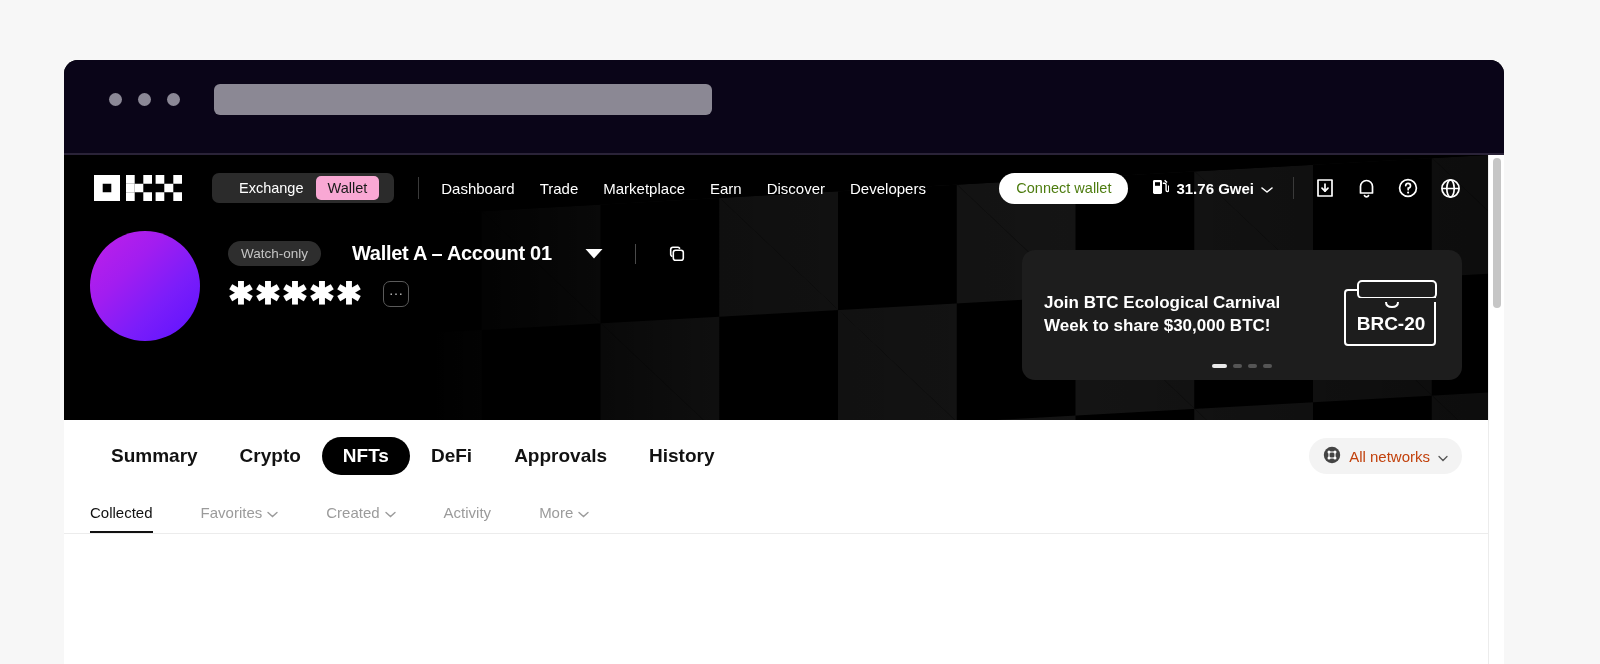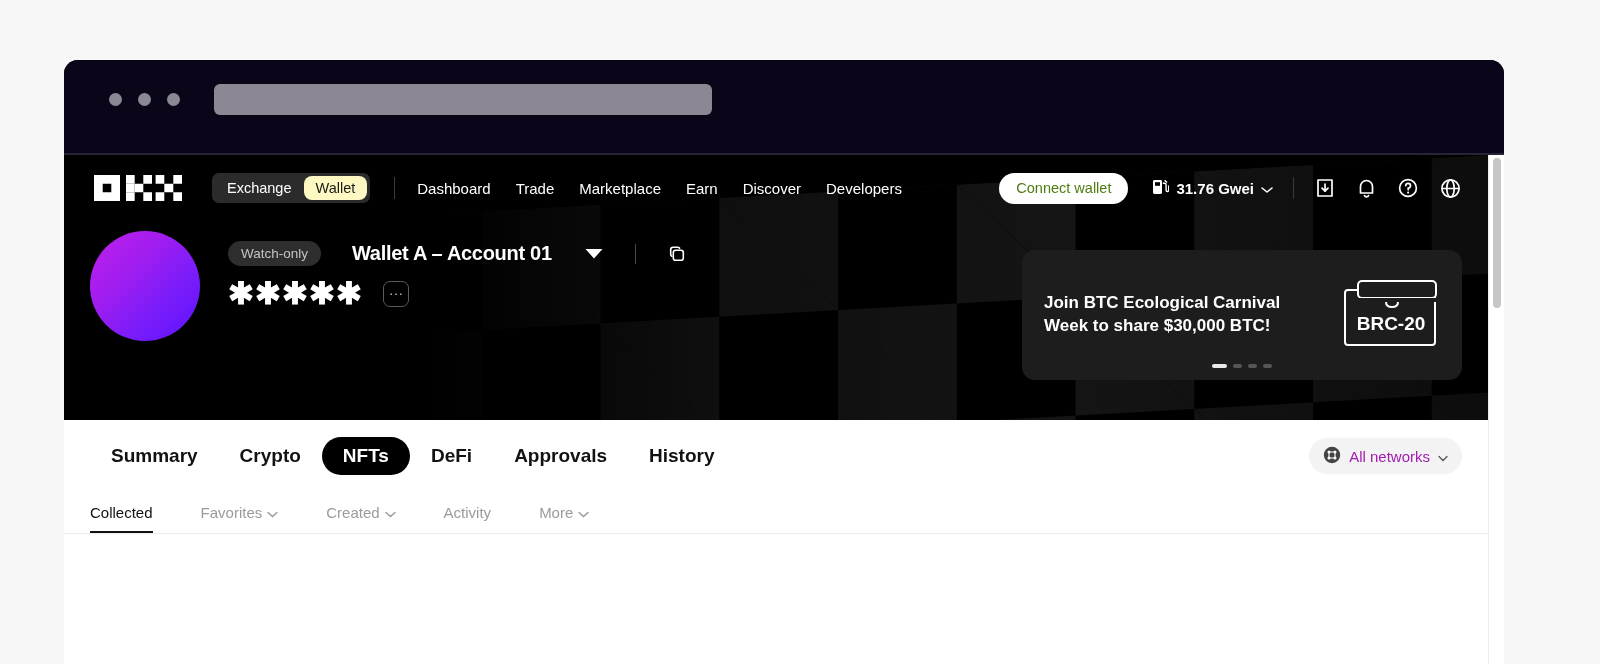--- a/index.html
+++ b/index.html
@@ -81,27 +81,27 @@
   #topnav{
     position:relative; z-index:5;
     height:66px; display:flex; align-items:center;
     padding:0 26px 0 30px;
   }
   #okx-logo{ display:flex; margin-right:30px; }
   #okx-logo svg{ display:block; }
 
   #exchange-wallet-toggle{
     display:flex; background:#2b2b2b; border-radius:7px;
-    padding:3px; height:30px; align-items:center;
+    padding:15px; height:30px; align-items:center;
   }
   .seg{
     font-size:14.5px; padding:0 12px; height:24px; line-height:24px;
     border-radius:5px; color:#fff; white-space:nowrap;
   }
-  .seg.active{ background:#fef9c3; color:#1a1a1a; font-weight:400;border-radius:8px;}
+  .seg.active{ background:#f9a8d4; color:#1a1a1a; font-weight:400;}
 
   #nav-divider{
     width:1px; height:22px; background:#3a3a3a; margin:0 22px 0 24px;
   }
   #nav-links{ display:flex; gap:25px; }
   .nav-link{ color:#fff; font-size:15px; white-space:nowrap; }
 
   #nav-right{ margin-left:auto; display:flex; align-items:center; gap:0; }
   #connect-wallet-btn{
     background:#fff; color:#4d7c0f; font-size:14.5px; font-weight:500;
@@ -174,21 +174,21 @@
   .main-tab{
     font-size:19px; font-weight:700; color:#121212;
     padding:0 21px; height:38px; line-height:38px; border-radius:19px;
     white-space:nowrap;
   }
   .main-tab.active{ background:#000; color:#fff; }
 
   #network-selector{
     margin-left:auto; display:flex; align-items:center; gap:8px;
     background:#f3f3f3; border-radius:18px; height:36px; padding:0 14px;
-    font-size:15px; color:#a21caf; white-space:nowrap;text-align:center;
+    font-size:15px; color:#c2410c; white-space:nowrap;text-align:center;
   }
 
   #subtabs-row{
     display:flex; align-items:flex-end; gap:16px; padding:0 26px;
     border-bottom:1px solid #ececec; height:42px;
   }
   .subtab{
     display:flex; align-items:center; gap:5px;
     font-size:15px; color:#9b9b9b; padding:0 16px;
     height:41px; line-height:41px; white-space:nowrap;

